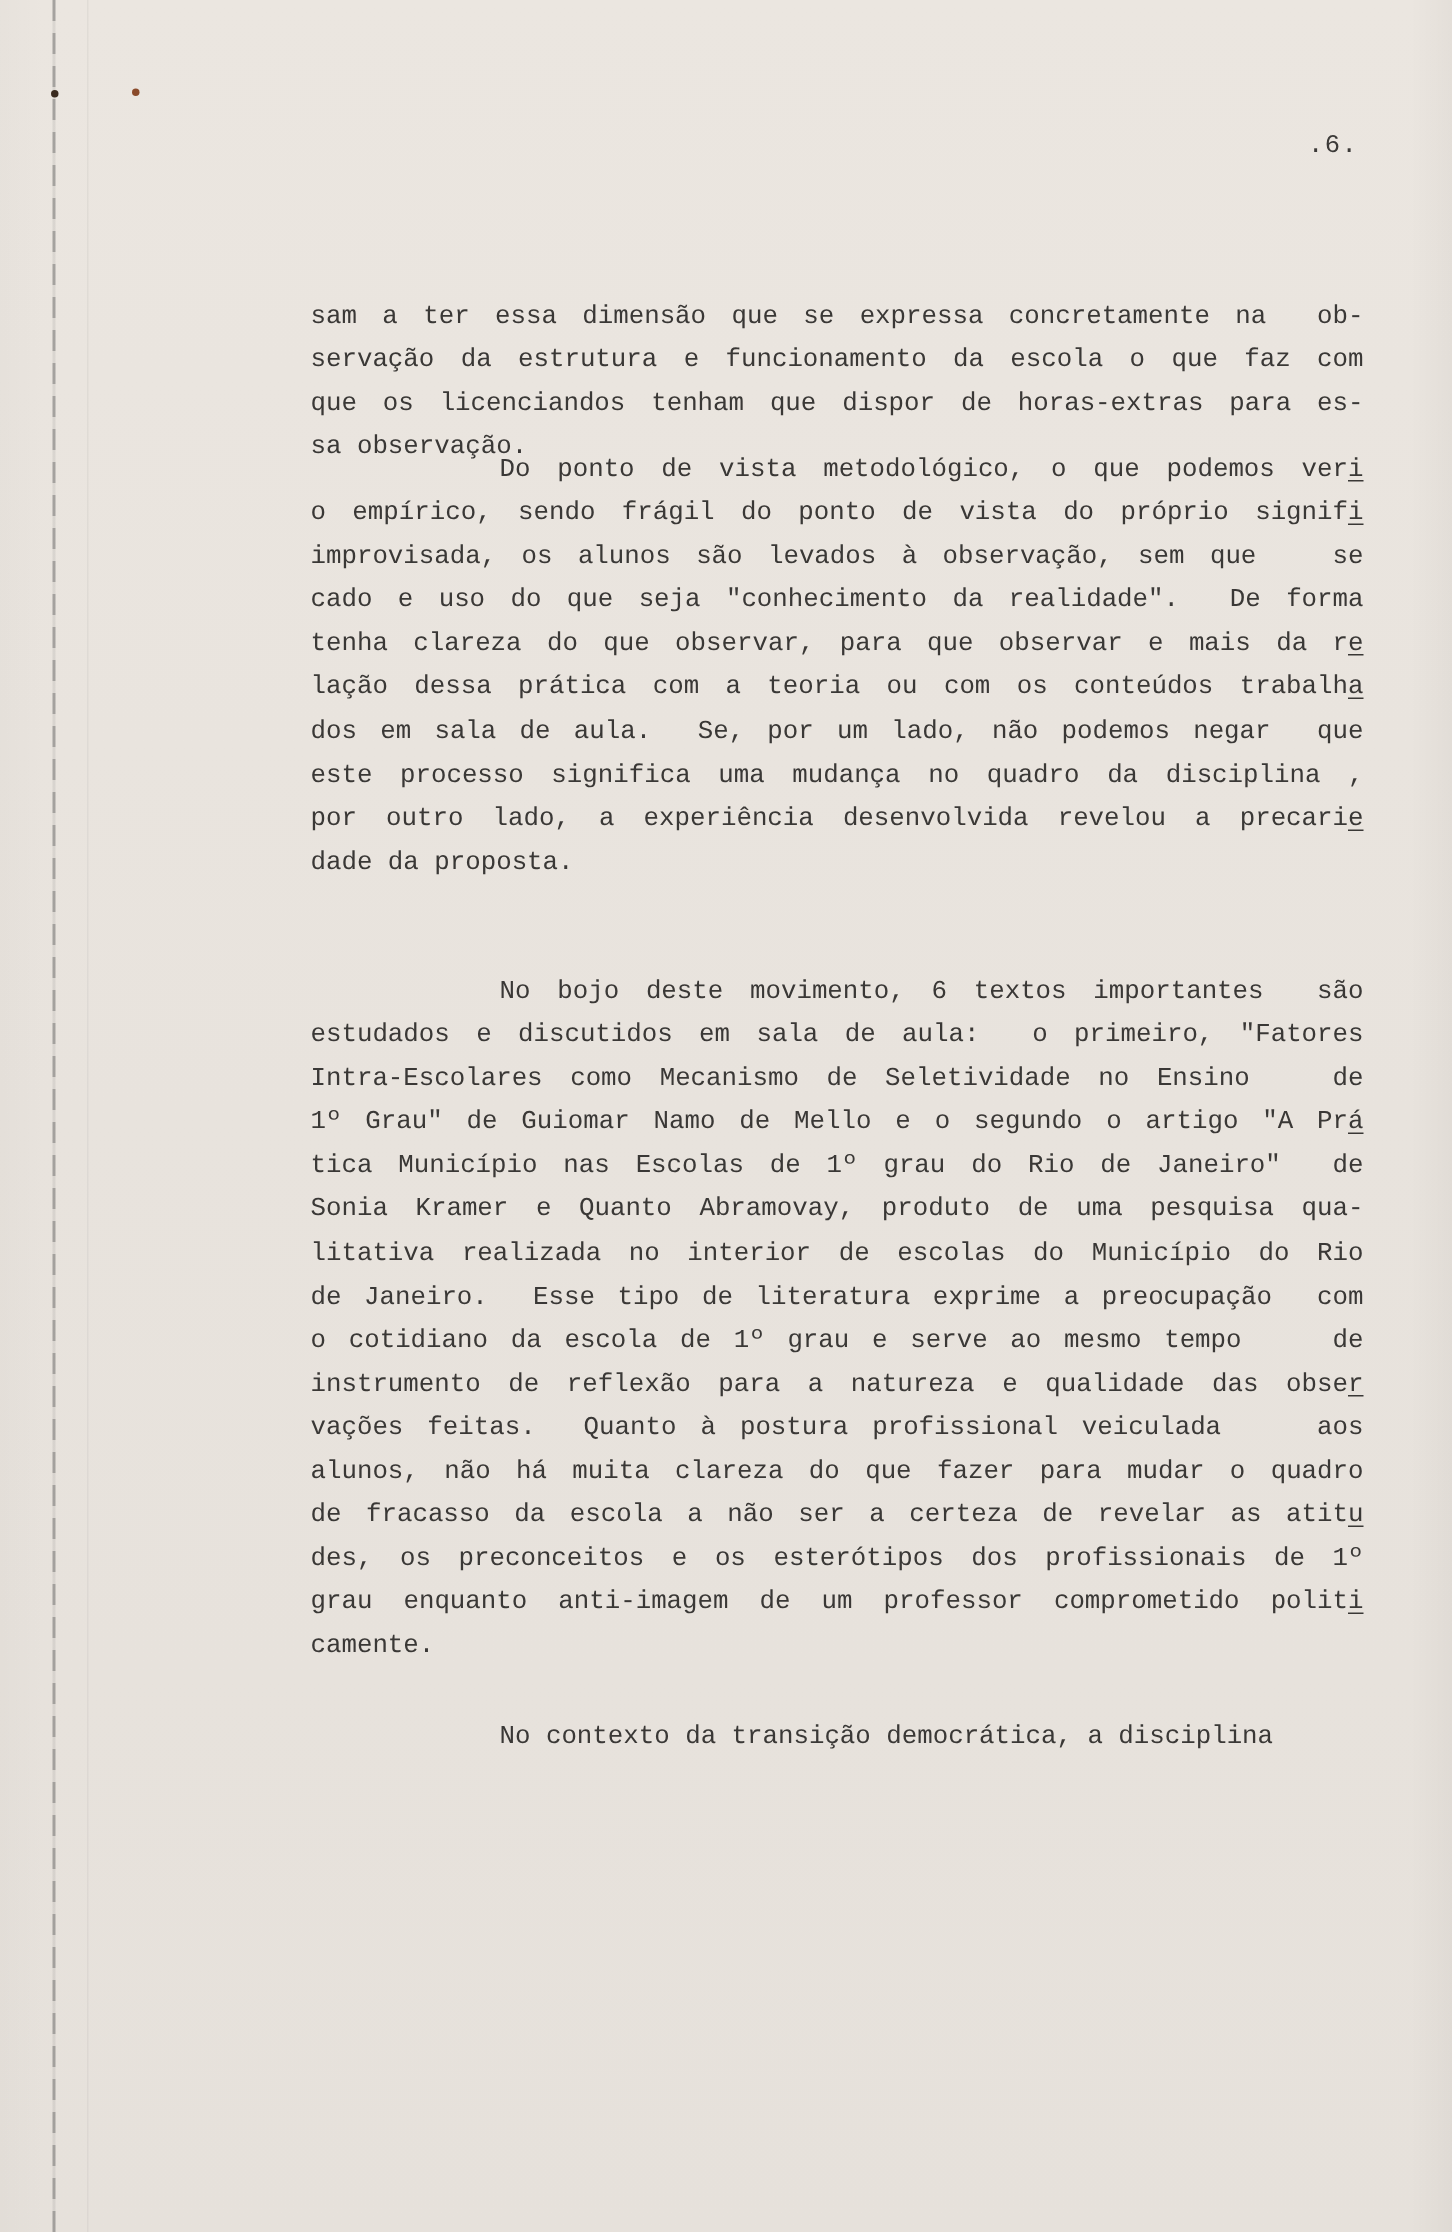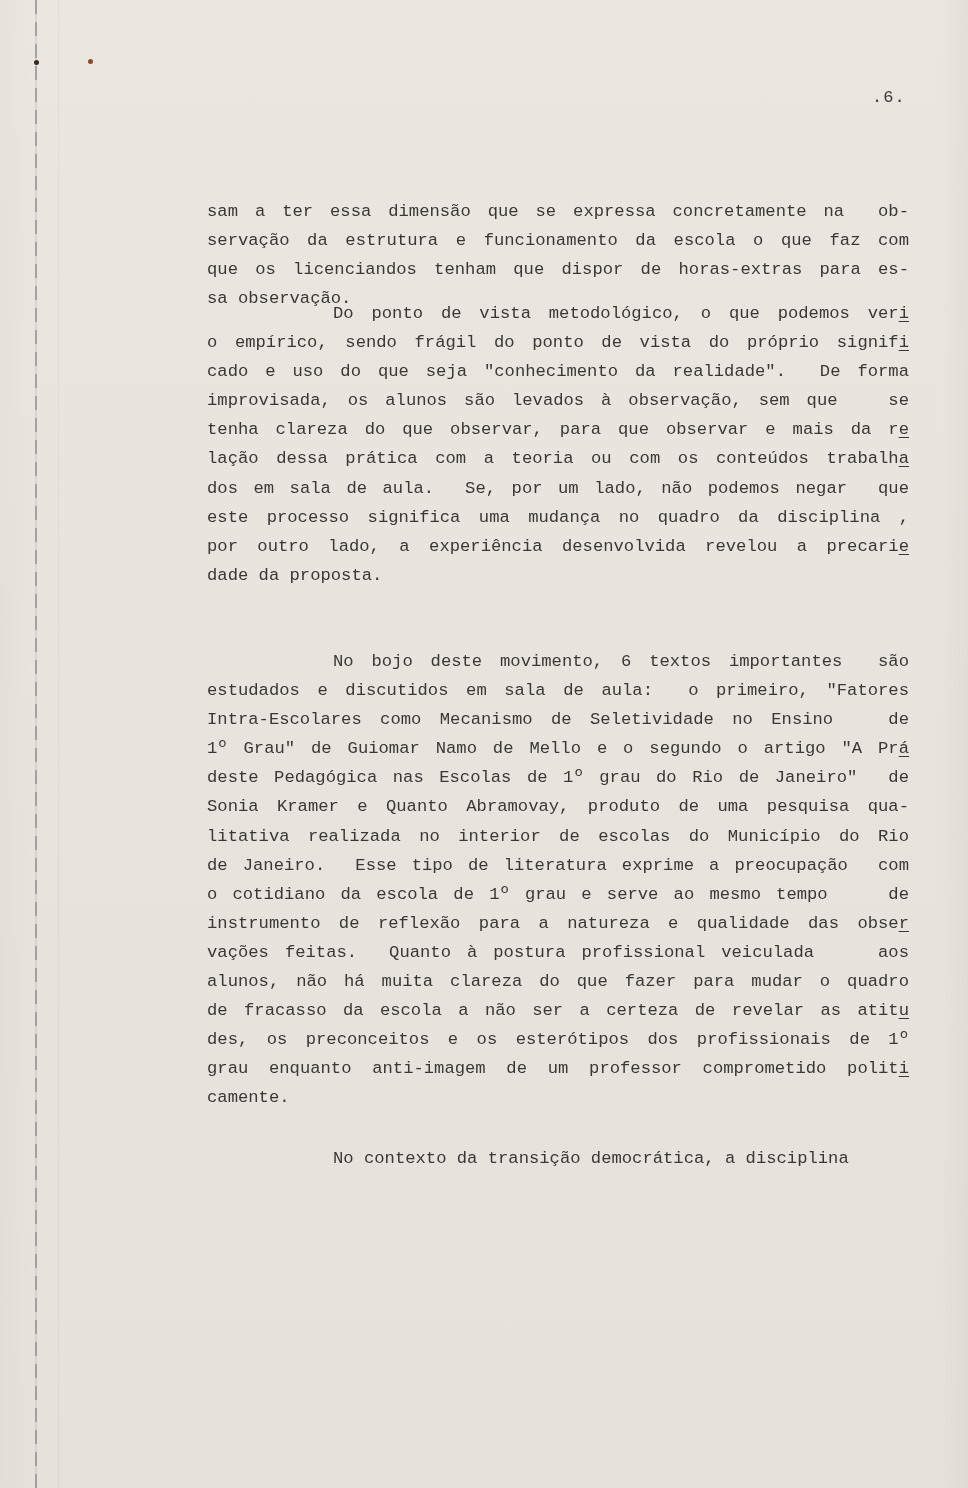--- a/index.html
+++ b/index.html
@@ -102,35 +102,35 @@
 
   <div class="text-block" id="p1">
       <span class="line">sam a ter essa dimensão que se expressa concretamente na  ob-</span>
       <span class="line">servação da estrutura e funcionamento da escola o que faz com</span>
       <span class="line">que os licenciandos tenham que dispor de horas-extras para es-</span>
       <span class="line last">sa observação.</span>
     </div>
   <div class="text-block" id="p2">
       <span class="line indent">Do ponto de vista metodológico, o que podemos ver<span class="u">i</span></span>
       <span class="line">o empírico, sendo frágil do ponto de vista do próprio signif<span class="u">i</span></span>
+      <span class="line">improvisada, os alunos são levados à observação, sem que   se</span>
       <span class="line">cado e uso do que seja "conhecimento da realidade".  De forma</span>
-      <span class="line">improvisada, os alunos são levados à observação, sem que   se</span>
       <span class="line">tenha clareza do que observar, para que observar e mais da r<span class="u">e</span></span>
       <span class="line">lação dessa prática com a teoria ou com os conteúdos trabalh<span class="u">a</span></span>
       <span class="line">dos em sala de aula.  Se, por um lado, não podemos negar  que</span>
       <span class="line">este processo significa uma mudança no quadro da disciplina ,</span>
       <span class="line">por outro lado, a experiência desenvolvida revelou a precari<span class="u">e</span></span>
       <span class="line last">dade da proposta.</span>
     </div>
   <div class="text-block" id="p3">
       <span class="line indent">No bojo deste movimento, 6 textos importantes  são</span>
       <span class="line">estudados e discutidos em sala de aula:  o primeiro, "Fatores</span>
       <span class="line">Intra-Escolares como Mecanismo de Seletividade no Ensino   de</span>
       <span class="line">1º Grau" de Guiomar Namo de Mello e o segundo o artigo "A Pr<span class="u">á</span></span>
-      <span class="line">deste Pedagógica nas Escolas de 1º grau do Rio de Janeiro"  de</span>
+      <span class="line">tica Município nas Escolas de 1º grau do Rio de Janeiro"  de</span>
       <span class="line">Sonia Kramer e Quanto Abramovay, produto de uma pesquisa qua-</span>
       <span class="line">litativa realizada no interior de escolas do Município do Rio</span>
       <span class="line">de Janeiro.  Esse tipo de literatura exprime a preocupação  com</span>
       <span class="line">o cotidiano da escola de 1º grau e serve ao mesmo tempo    de</span>
       <span class="line">instrumento de reflexão para a natureza e qualidade das obse<span class="u">r</span></span>
       <span class="line">vações feitas.  Quanto à postura profissional veiculada    aos</span>
       <span class="line">alunos, não há muita clareza do que fazer para mudar o quadro</span>
       <span class="line">de fracasso da escola a não ser a certeza de revelar as atit<span class="u">u</span></span>
       <span class="line">des, os preconceitos e os esterótipos dos profissionais de 1º</span>
       <span class="line">grau enquanto anti-imagem de um professor comprometido polit<span class="u">i</span></span>

